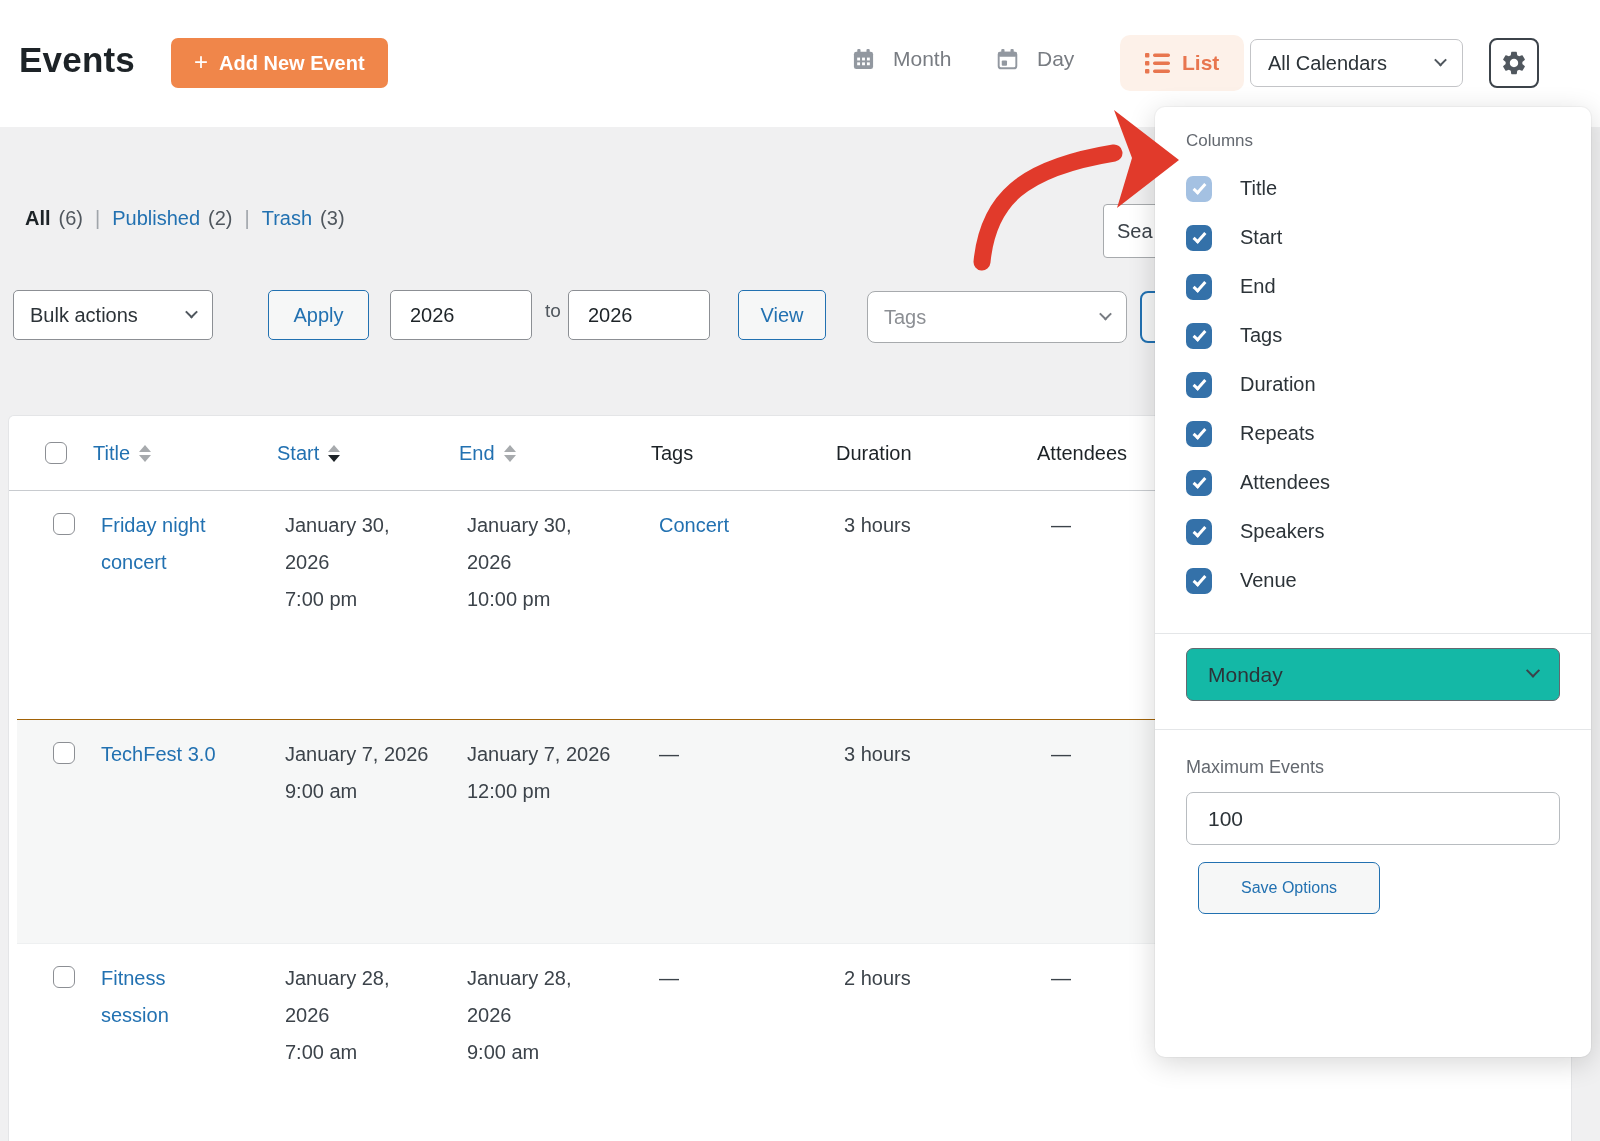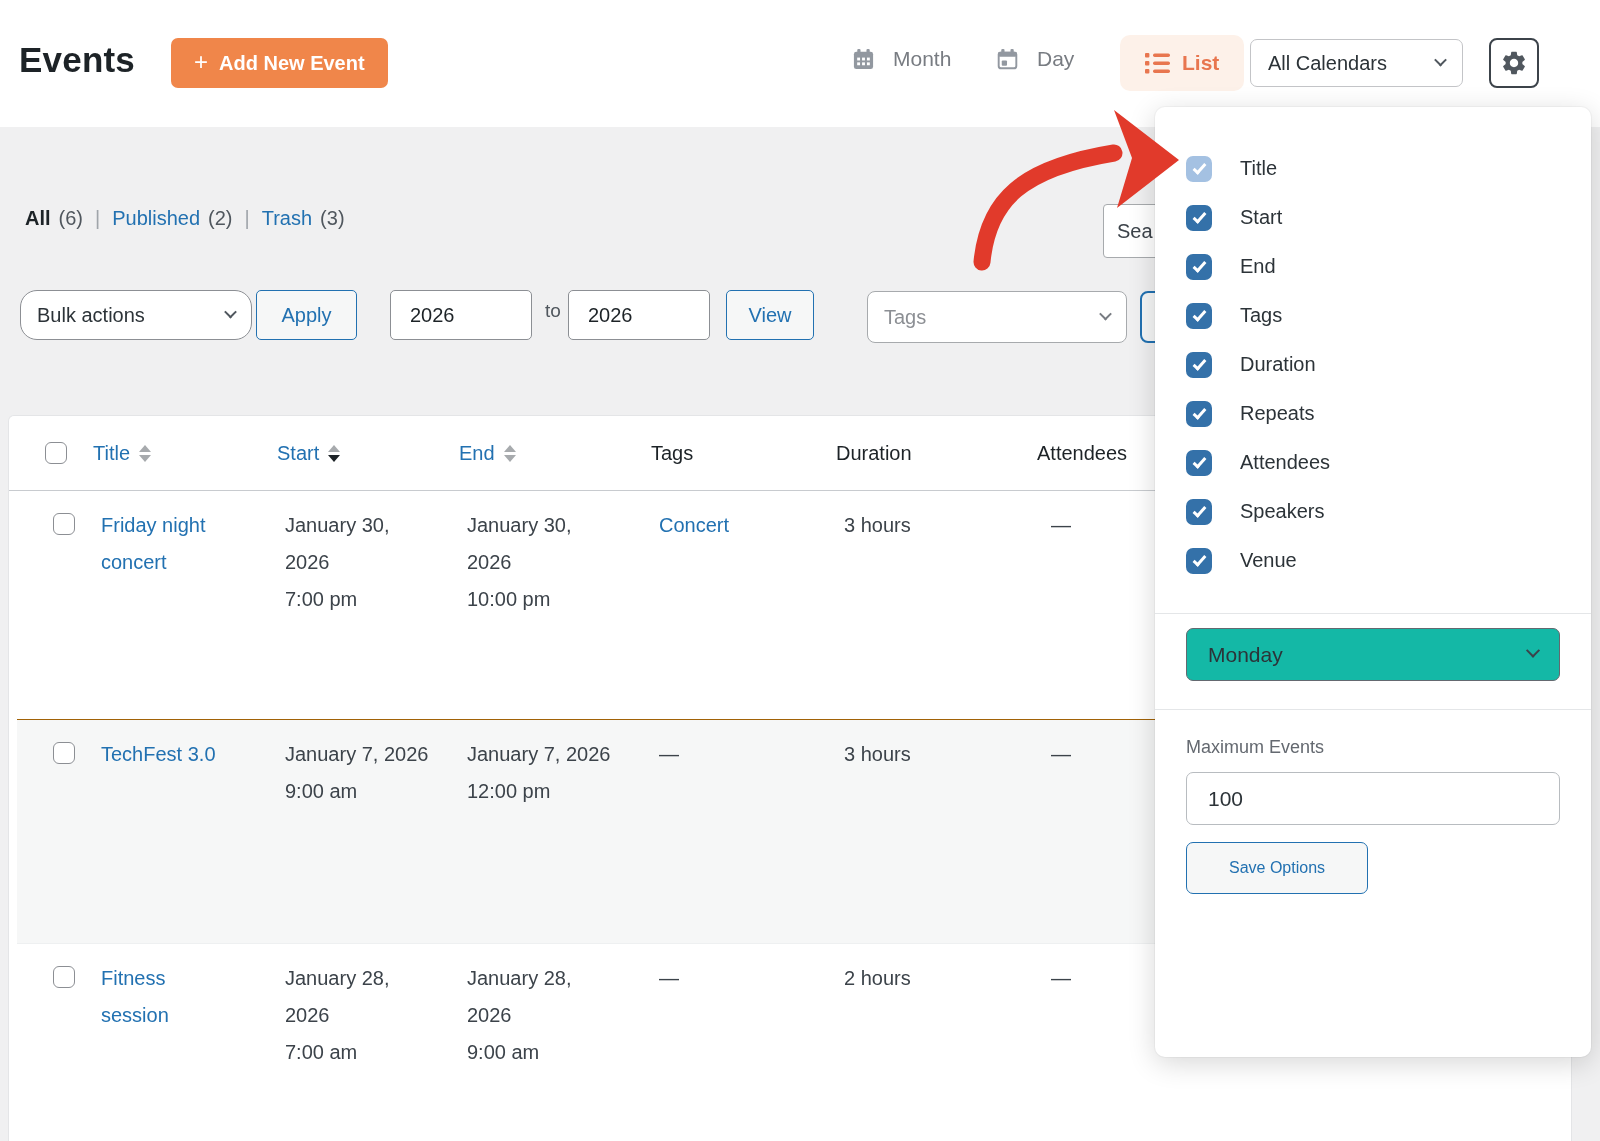--- a/index.html
+++ b/index.html
@@ -55,24 +55,24 @@
   .subnav .sep { color:#a0a5aa; }
   .sn-item { display:flex; gap:8px; cursor:pointer; }
 
   
   .ctl { position:absolute; top:290px; height:50px; font-size:20px; }
   .select-box {
     background:#fff; border:1px solid #8c8f94; border-radius:5px; cursor:pointer;
     display:flex; align-items:center; justify-content:space-between; padding:0 16px; color:#2c3338;
   }
   .select-box .caret { color:#50575e; margin-top:-4px; }
-  .bulk { left:20px; width:232px;border-radius:17px; }
+  .bulk { left:13px; width:200px; }
   .btn-outline {
     background:#f6f7f7; border:1.5px solid #2271b1; border-radius:5px; color:#2271b1;
-    font-size:20px; font-family:inherit; cursor:pointer; display:flex; align-items:center; justify-content:center;
+    font-size:20px; font-family:inherit; cursor:pointer; display:flex; align-items:center; justify-content:center;margin-left:12px;
   }
   .apply { left:256px; width:101px; }
   .year-input { background:#fff; border:1px solid #8c8f94; border-radius:5px; color:#1d2327;
     display:flex; align-items:center; padding:0 19px; }
   .year-from { left:390px; width:142px; }
   .to-label { left:545px; top:300px; height:auto; color:#50575e; font-size:19px; }
   .year-to { left:568px; width:142px; }
   .view-btn { left:726px; width:88px; }
   .tags-select { left:867px; top:291px; width:260px; height:52px; border-radius:8px;
     border-color:#a7aaad; color:#8c8f94; }
@@ -329,20 +329,21 @@
       <div>January 28, 2026</div>
       <div>9:00 am</div>
     </div>
     <div class="cell c-tags">—</div>
     <div class="cell c-dur">2 hours</div>
     <div class="cell c-att">—</div>
   </div>
 </section>
 
 <aside class="panel">
+  <div class="panel-label">Columns</div>
 
   <div class="opts">
     <label class="opt">
       <span class="cbx disabled">
           <span class="checkmark"></span>
         </span>
       <span class="opt-label">Title</span>
     </label>
     <label class="opt">
       <span class="cbx">

